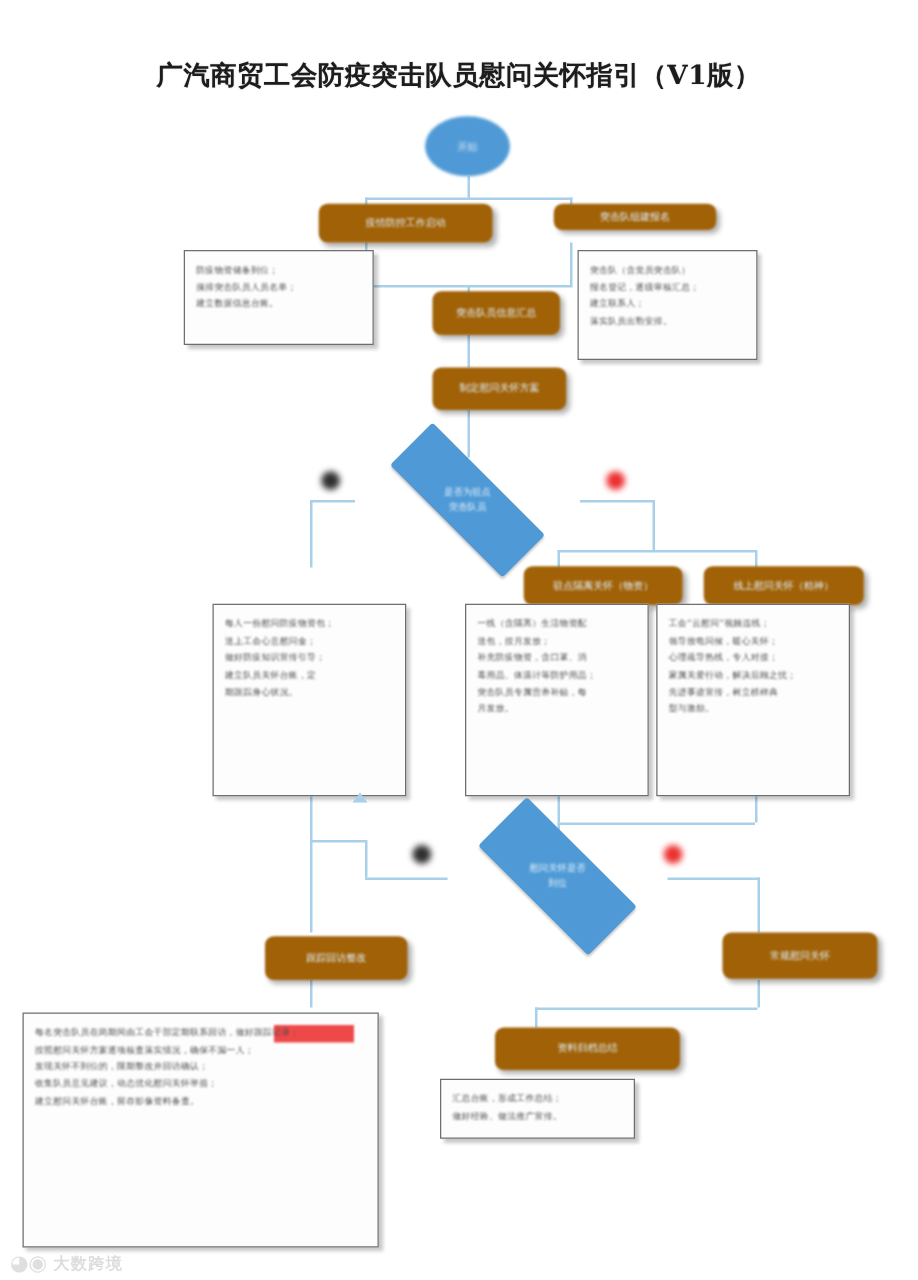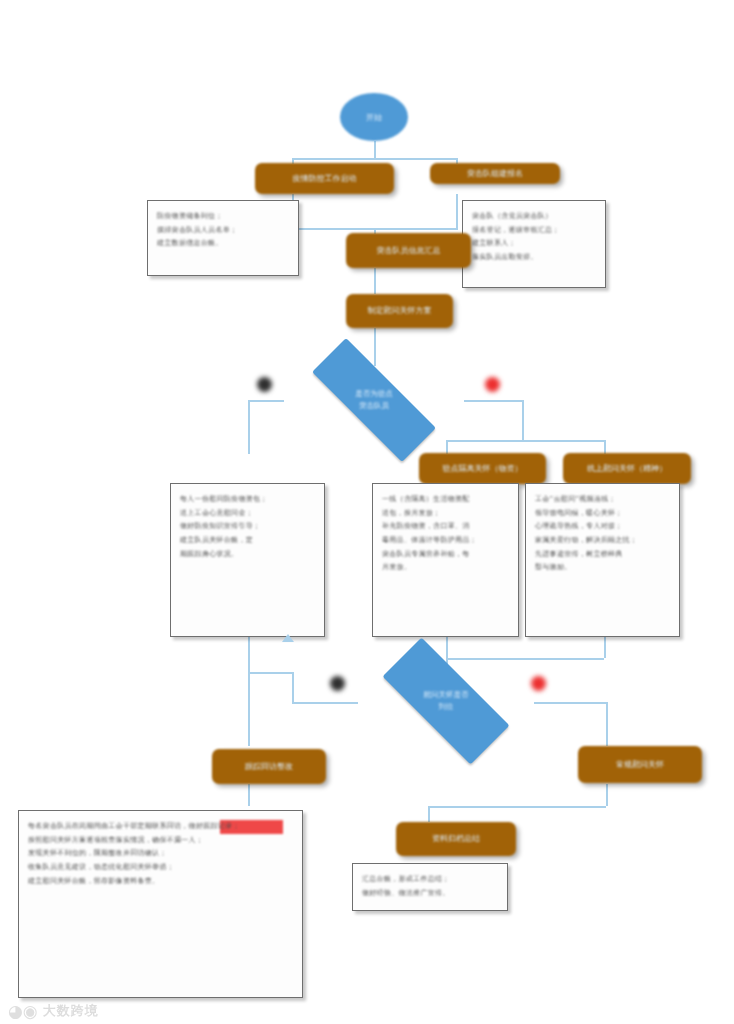--- a/index.html
+++ b/index.html
@@ -169,20 +169,21 @@
     color: #b5b5b5;
     letter-spacing: 1px;
     font-weight: bold;
   }
 </style>
 </head>
 <body>
 
 <div id="page">
 
+  <div id="title">广汽商贸工会防疫突击队员慰问关怀指引（V1版）</div>
 
   <div class="ln-v" style="left:374px; top:141px; height:18px;"></div>
   <div class="ln-h" style="left:292px; top:158px; width:166px;"></div>
   <div class="ln-v" style="left:292px; top:158px; height:6px;"></div>
   <div class="ln-v" style="left:456px; top:158px; height:6px;"></div>
 
   <div class="ln-v" style="left:292px; top:194px; height:34px;"></div>
   <div class="ln-v" style="left:456px; top:194px; height:34px;"></div>
   <div class="ln-h" style="left:292px; top:228px; width:166px;"></div>
   <div class="ln-v" style="left:374px; top:228px; height:6px;"></div>
@@ -221,38 +222,38 @@
   <div class="ln-h" style="left:428px; top:806px; width:178px;"></div>
   <div class="ln-v" style="left:428px; top:806px; height:16px;"></div>
 
   <div class="node blue-oval" style="left:340px; top:93px; width:68px; height:48px;">
     <span>开始</span>
   </div>
 
   <div class="node blue-box" style="left:223px; top:163px; width:139px; height:31px;">
     <span>疫情防控工作启动</span>
   </div>
-  <div class="node blue-box" style="left:398px; top:163px; width:130px; height:21px;">
+  <div class="node blue-box" style="left:411px; top:163px; width:130px; height:21px;">
     <span>突击队组建报名</span>
   </div>
 
   <div class="panel" style="left:147px; top:200px; width:152px; height:76px;">
     <span class="ln">防疫物资储备到位；</span>
     <span class="ln">摸排突击队员人员名单；</span>
     <span class="ln">建立数据信息台账。</span>
   </div>
 
   <div class="panel" style="left:462px; top:200px; width:144px; height:88px;">
     <span class="ln">突击队（含党员突击队）</span>
     <span class="ln">报名登记，逐级审核汇总；</span>
     <span class="ln">建立联系人；</span>
     <span class="ln">落实队员出勤安排。</span>
   </div>
 
-  <div class="node blue-box" style="left:314px; top:233px; width:125px; height:35px;font-family:Liberation Serif, serif;">
+  <div class="node blue-box" style="left:314px; top:233px; width:102px; height:35px;font-family:Liberation Serif, serif;">
     <span>突击队员信息汇总</span>
   </div>
   <div class="node blue-box" style="left:314px; top:294px; width:107px; height:34px;">
     <span>制定慰问关怀方案</span>
   </div>
 
   <div class="diamond-wrap" style="left:284px; top:366px; width:180px; height:68px;">
     <div class="diamond-shape"></div>
     <div class="diamond-label">
       <span>是否为驻点</span>
@@ -315,21 +316,21 @@
   </div>
 
   <div class="panel" style="left:18px; top:810px; width:285px; height:188px;">
     <span class="ln hl">每名突击队员在岗期间由工会干部定期联系回访，做好跟踪记录；</span>
     <span class="ln">按照慰问关怀方案逐项核查落实情况，确保不漏一人；</span>
     <span class="ln">发现关怀不到位的，限期整改并回访确认；</span>
     <span class="ln">收集队员意见建议，动态优化慰问关怀举措；</span>
     <span class="ln">建立慰问关怀台账，留存影像资料备查。</span>
   </div>
 
-  <div class="node blue-box" style="left:364px; top:822px; width:120px; height:34px;">
+  <div class="node blue-box" style="left:364px; top:822px; width:148px; height:34px;">
     <span>资料归档总结</span>
   </div>
   <div class="panel" style="left:352px; top:863px; width:156px; height:48px;">
     <span class="ln">汇总台账，形成工作总结；</span>
     <span class="ln">做好经验、做法推广宣传。</span>
   </div>
 
   <div id="watermark">
     <span class="wm-logo">◕◉</span>
     <span class="wm-text">大数跨境</span>

